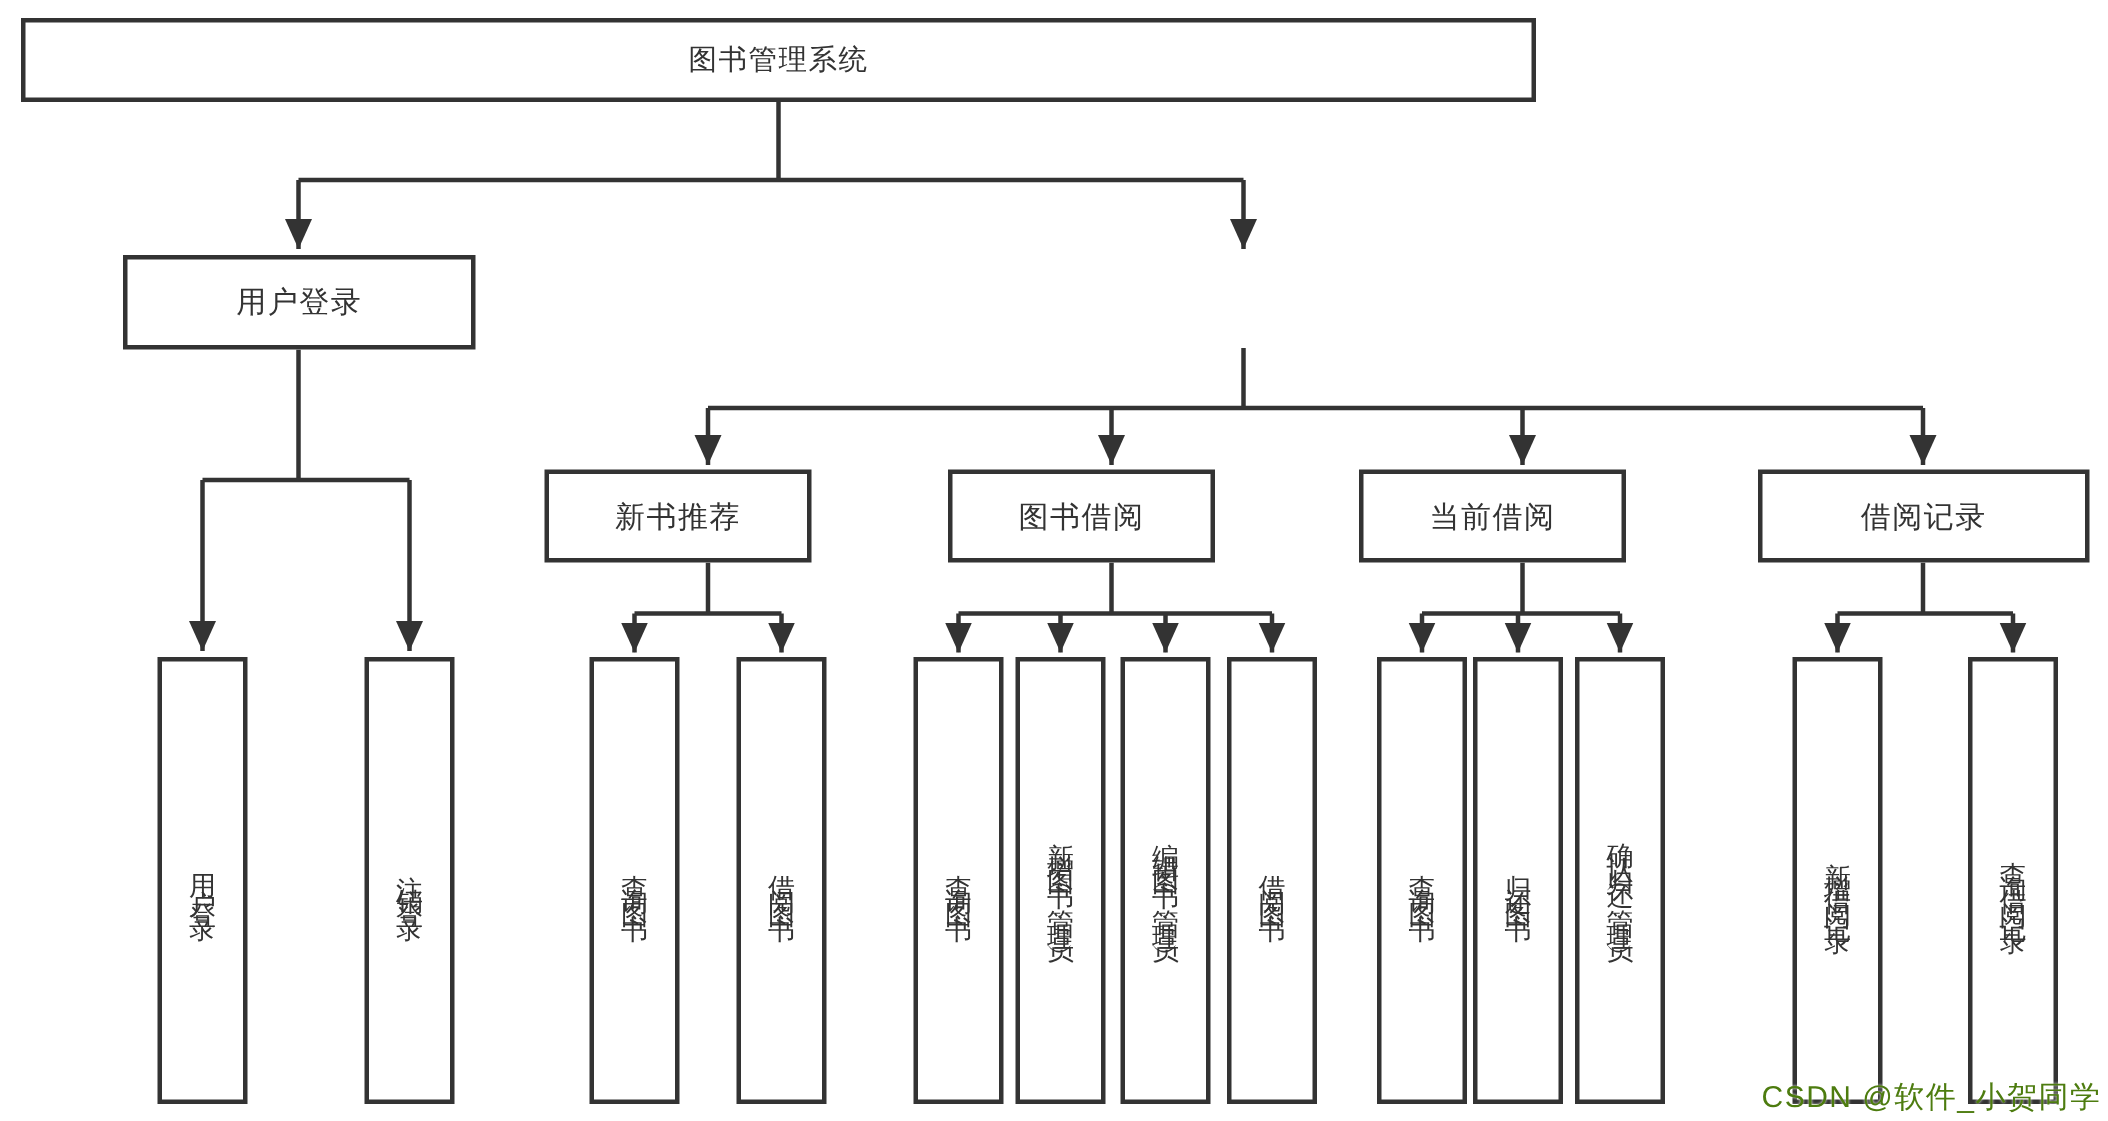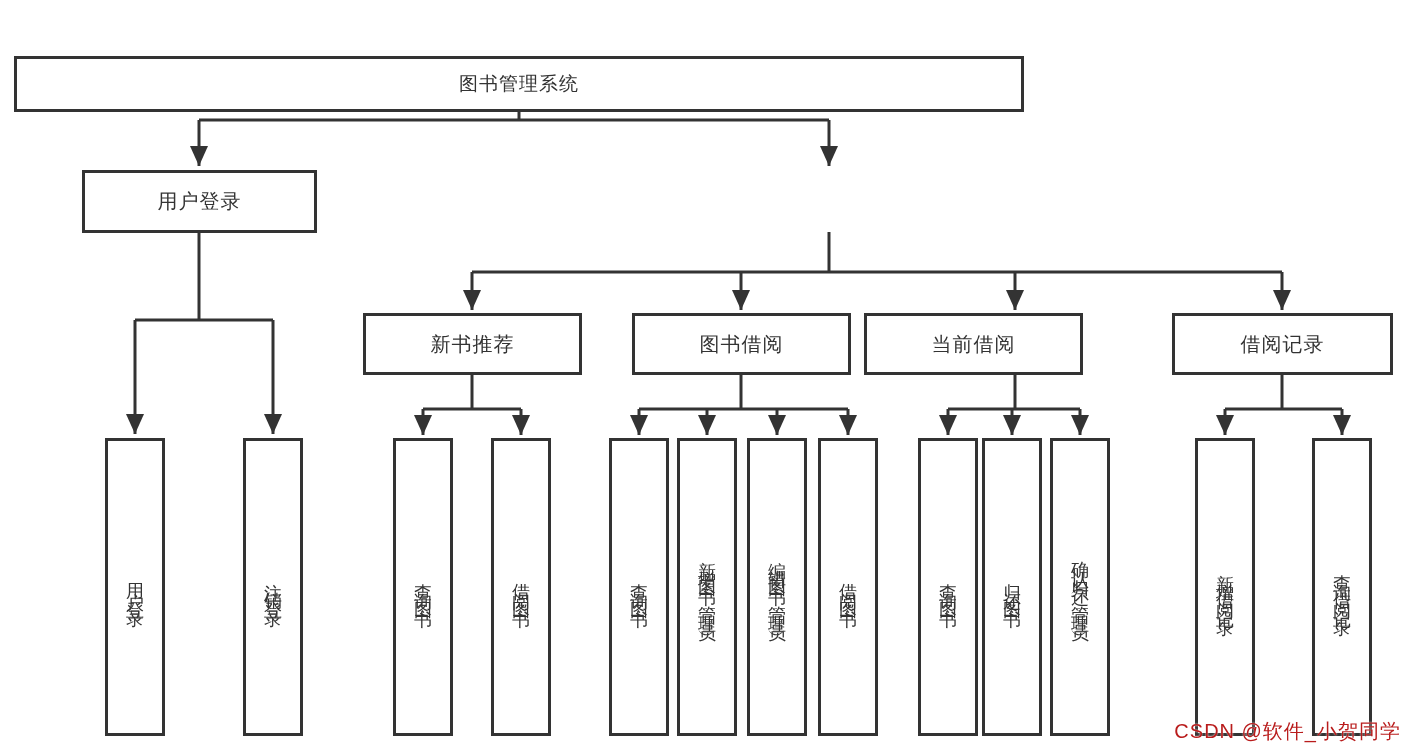--- a/index.html
+++ b/index.html
@@ -33,40 +33,39 @@
     justify-content: center;
   }
   .hbox {
     font-size: 20px;
     letter-spacing: 1px;
     white-space: nowrap;
   }
   .root {
     left: 14px; top: 12px; width: 1010px; height: 56px;
     font-size: 19px;
-    margin-top: 44px;
   }
   .lvl2 { top: 170px; width: 235px; height: 63px; }
-  .lvl3 { top: 313px; width: 219px; height: 62px; }
+  .lvl3 { top: 313px; width: 178px; height: 62px; }
   .vbox {
     top: 438px;
     width: 60px;
     height: 298px;
     writing-mode: vertical-rl;
     text-orientation: mixed;
     font-size: 18px;
     line-height: 1;
     letter-spacing: 9px;
   }
   #watermark {
     position: absolute;
     right: 4px;
     bottom: 2px;
     font-size: 20px;
-    color: #b91c1c;
+    color: #4d7c0f;
     letter-spacing: 1px;
     text-shadow: 0 0 2px #ffffff;
     white-space: nowrap;
   }
 </style>
 </head>
 <body>
 
 <div id="canvas">
 
@@ -119,21 +118,21 @@
       <line x1="1342" y1="409" x2="1342" y2="435" marker-end="url(#arrowhead)"></line>
     </g>
   </svg>
 
   <div class="box hbox root">图书管理系统</div>
 
   <div class="box hbox lvl2" style="left:82px;">用户登录</div>
 
   <div class="box hbox lvl3" style="left:363px;">新书推荐</div>
   <div class="box hbox lvl3" style="left:632px;text-align:right;">图书借阅</div>
-  <div class="box hbox lvl3" style="left:864px;text-align:right;">当前借阅</div>
+  <div class="box hbox lvl3" style="left:906px;text-align:right;">当前借阅</div>
   <div class="box hbox lvl3" style="left:1172px;width:221px;">借阅记录</div>
 
   <div class="box vbox" style="left:105px;">用户登录</div>
   <div class="box vbox" style="left:243px;">注销登录</div>
 
   <div class="box vbox" style="left:393px;">查询图书</div>
   <div class="box vbox" style="left:491px;">借阅图书</div>
 
   <div class="box vbox" style="left:609px;">查询图书</div>
   <div class="box vbox" style="left:677px;">新增图书（管理员）</div>

